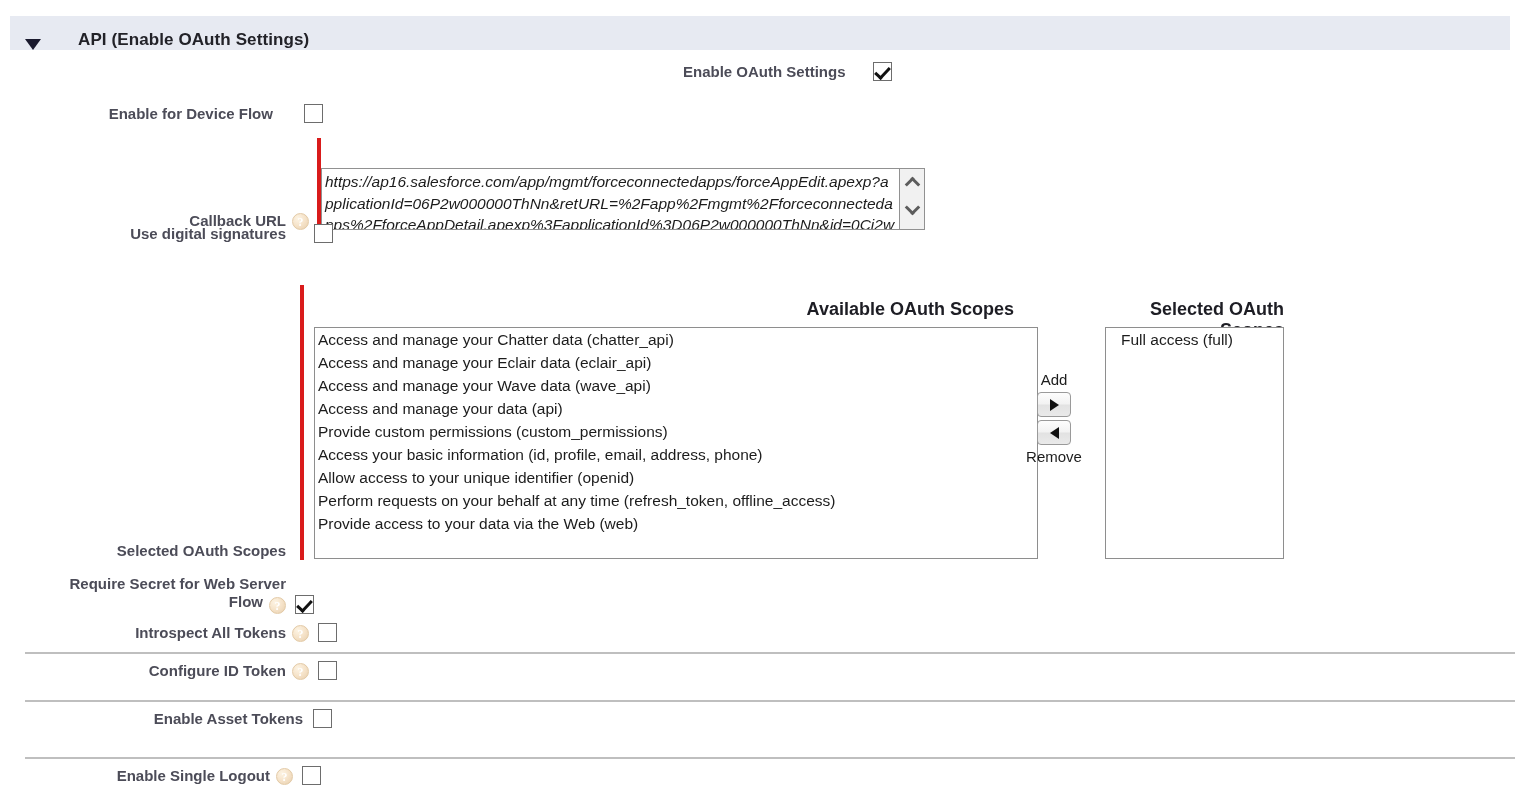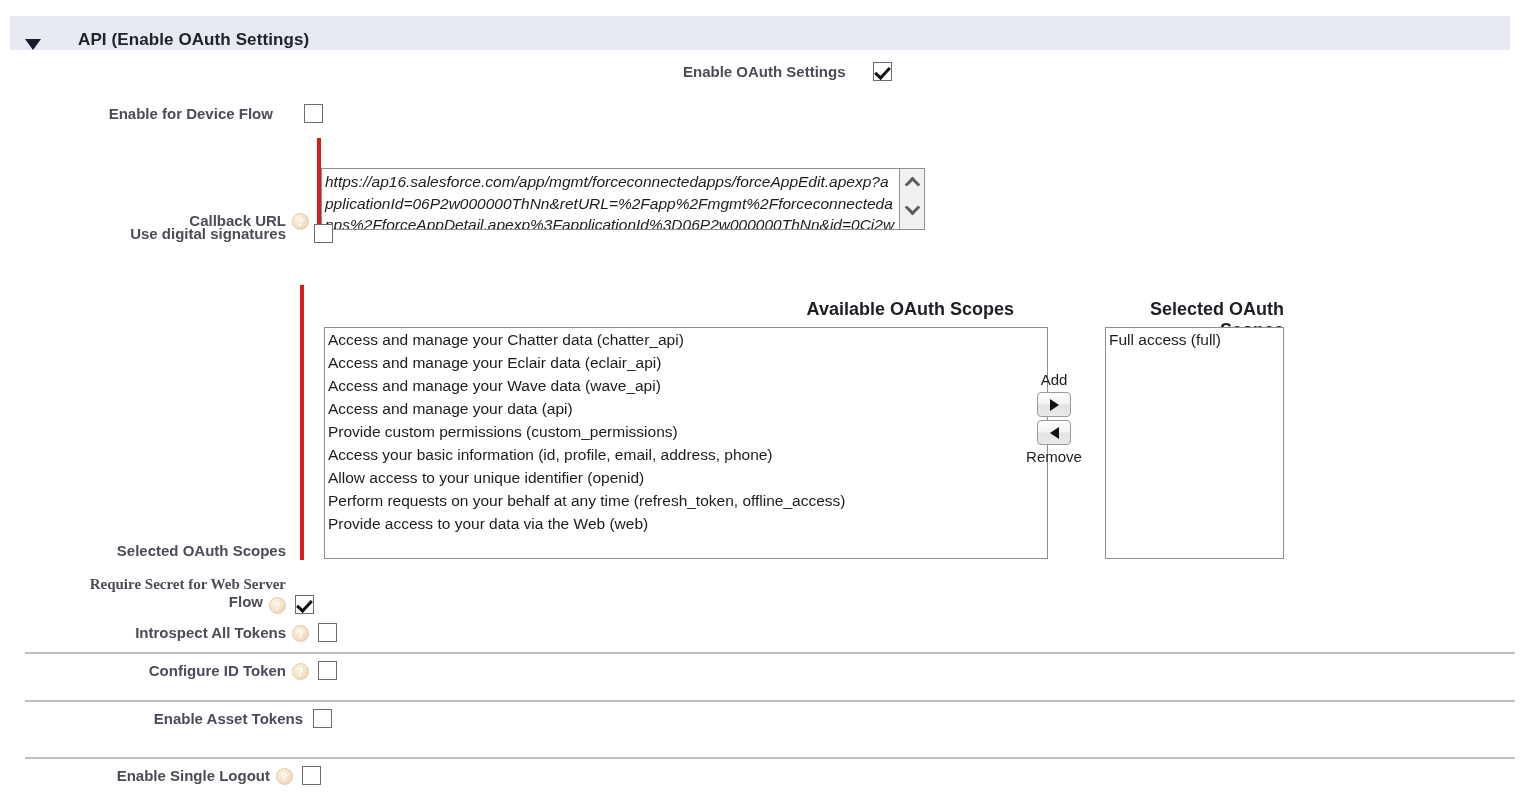--- a/index.html
+++ b/index.html
@@ -277,21 +277,21 @@
 
 <div class="row" style="left:92px; top:285px;">
   <span class="lbl" style="width:194px; padding-top:0px;">Selected OAuth Scopes</span>
   <span style="display:inline-block;width:14px"></span>
   <span class="req" style="height:275px;"></span>
 </div>
 
 <div style="position:absolute; left:314px; top:299px; width:700px;">
   <div class="col-head">Available OAuth Scopes</div>
 </div>
-<div class="listbox" style="position:absolute; left:324px; top:327px; width:724px; height:232px;">
+<div class="listbox" style="position:absolute; left:314px; top:327px; width:724px; height:232px;">
   <div class="opt">Access and manage your Chatter data (chatter_api)</div>
   <div class="opt">Access and manage your Eclair data (eclair_api)</div>
   <div class="opt">Access and manage your Wave data (wave_api)</div>
   <div class="opt">Access and manage your data (api)</div>
   <div class="opt">Provide custom permissions (custom_permissions)</div>
   <div class="opt">Access your basic information (id, profile, email, address, phone)</div>
   <div class="opt">Allow access to your unique identifier (openid)</div>
   <div class="opt">Perform requests on your behalf at any time (refresh_token, offline_access)</div>
   <div class="opt">Provide access to your data via the Web (web)</div>
 </div>
@@ -303,27 +303,27 @@
   </div>
   <div class="arrow-btn">
     <span class="t-left"></span>
   </div>
   <div class="arrow-caption">Remove</div>
 </div>
 
 <div style="position:absolute; left:1105px; top:299px; width:179px;">
   <div class="col-head">Selected OAuth Scopes</div>
 </div>
-<div class="listbox" style="position:absolute; left:1105px; top:327px; width:179px; height:232px;">
+<div class="listbox" style="position:absolute; left:1105px; top:327px; width:179px; height:232px;padding-left:12px;">
   <div class="opt">Full access (full)</div>
 </div>
 
 <div class="row" style="left:40px; top:575px;">
   <span style="width:246px; display:inline-block; text-align:right;">
-    <span class="lbl" style="display:block;font-family:Liberation Serif, serif;">Require Secret for Web Server</span>
+    <span class="lbl" style="display:block;">Require Secret for Web Server</span>
     <span class="lbl">Flow</span><span class="help">?</span>
   </span>
   <span style="display:inline-block;width:9px"></span>
   <span class="cb checked"></span>
 </div>
 
 <div class="row" style="left:110px; top:623px;">
   <span class="lbl" style="width:176px">Introspect All Tokens</span>
   <span class="help">?</span>
   <span style="display:inline-block;width:9px"></span>

